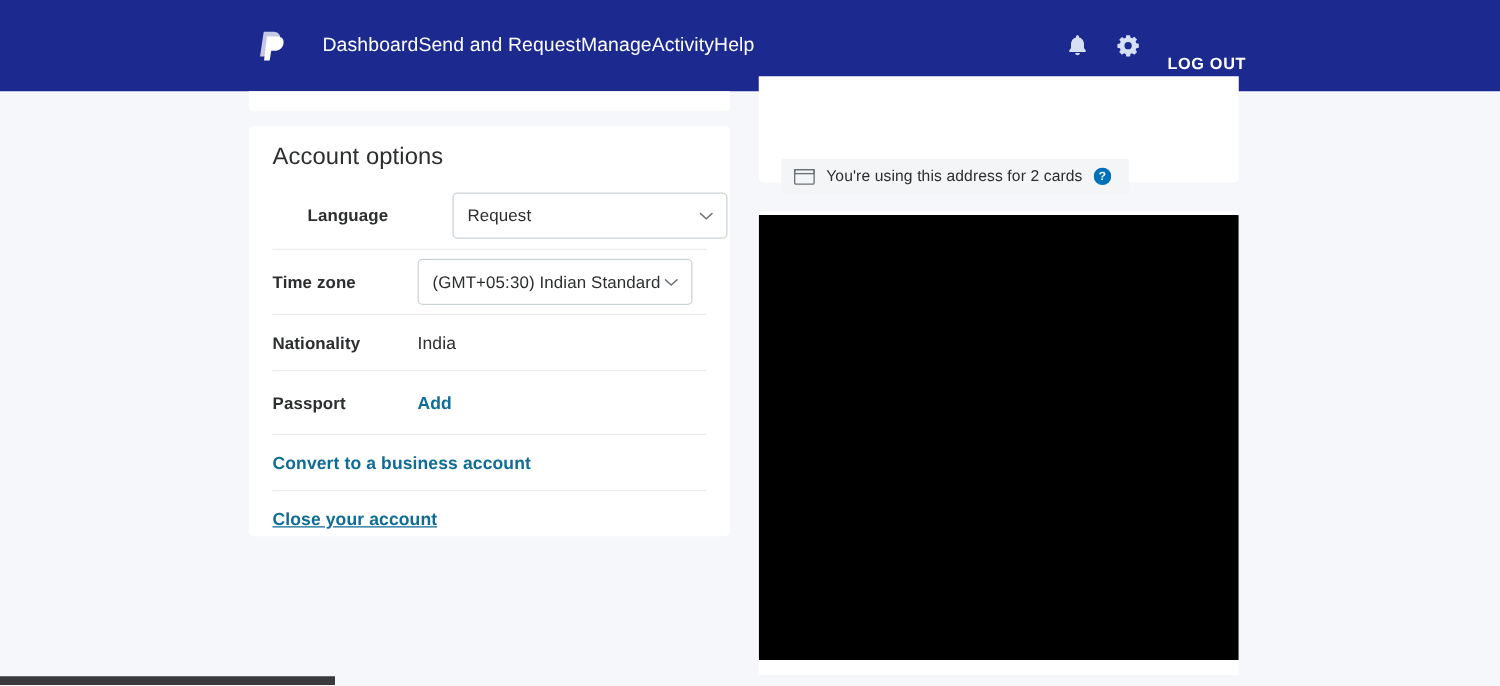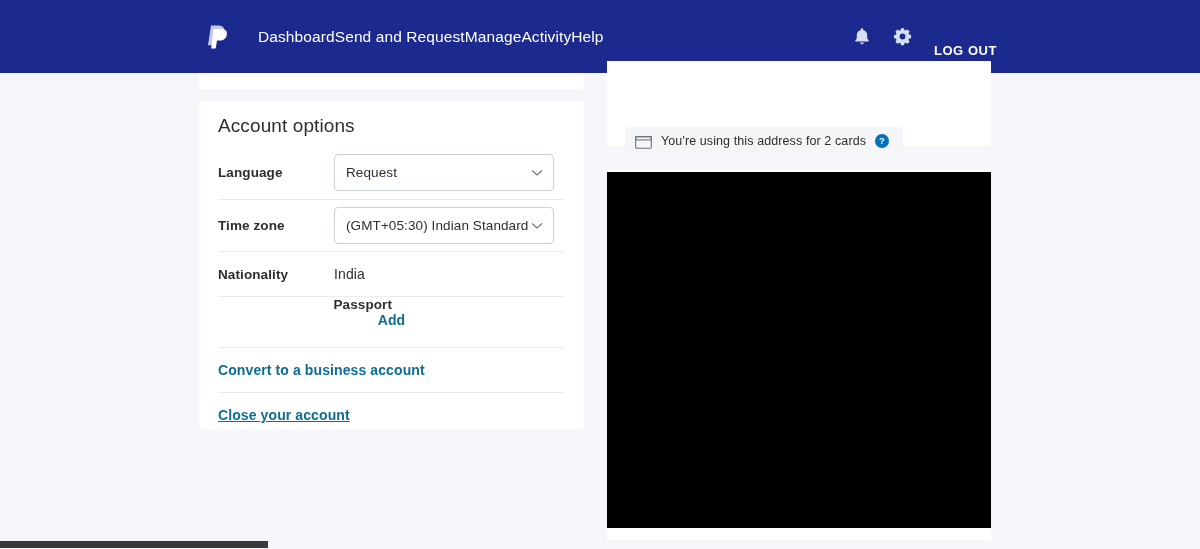--- a/index.html
+++ b/index.html
@@ -269,21 +269,21 @@
 </div>
 
 <div class="page">
 
   <div class="left-stub"></div>
 
   <div class="card-account">
 
     <div class="card-title">Account options</div>
 
-    <div class="row first" style="top:45px; height:53px;">
+    <div class="row first" style="top:45px; height:53px;margin-left:28px;">
       <span class="row-label">Language</span>
       <div class="select">
         <span class="select-text">Request</span>
         <span class="chev">
           <svg width="12" height="8" viewBox="0 0 12 8">
             <path d="M1 1.5 L6 6 L11 1.5" stroke="#6c7378" stroke-width="1.1" fill="none"></path>
           </svg>
         </span>
       </div>
     </div>
@@ -298,21 +298,21 @@
           </svg>
         </span>
       </div>
     </div>
 
     <div class="row" style="top:150px; height:45px;">
       <span class="row-label">Nationality</span>
       <span class="row-value">India</span>
     </div>
 
-    <div class="row" style="top:195px; height:51px;flex-direction:column;">
+    <div class="row" style="top:195px; height:51px;">
       <span class="row-label">Passport</span>
       <span class="link-teal">Add</span>
     </div>
 
     <div class="row" style="top:246px; height:45px;">
       <span class="link-teal">Convert to a business account</span>
     </div>
 
     <div class="row" style="top:291px; height:45px;">
       <span class="link-teal link-underline">Close your account</span>

